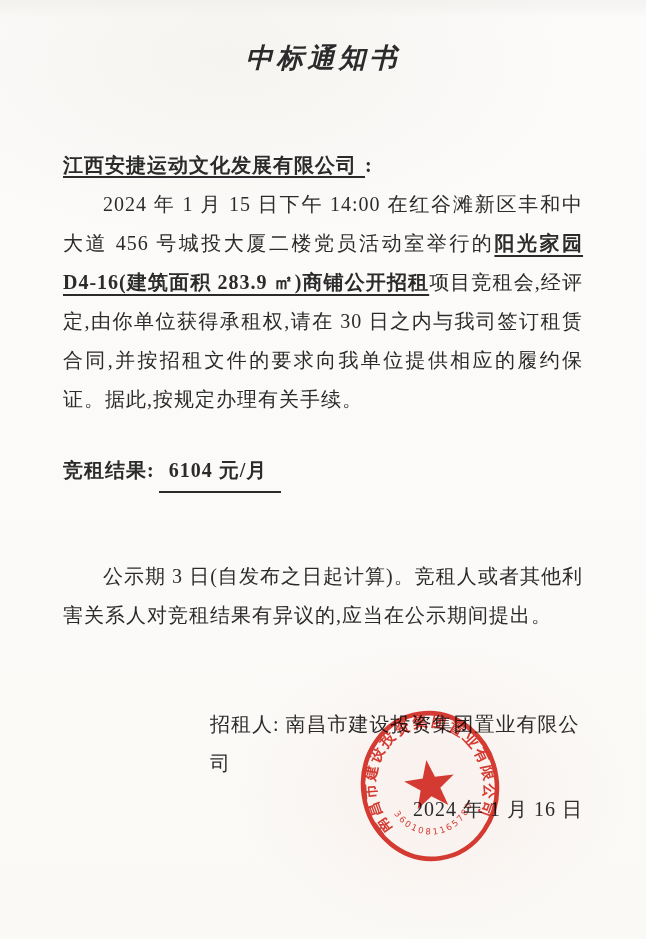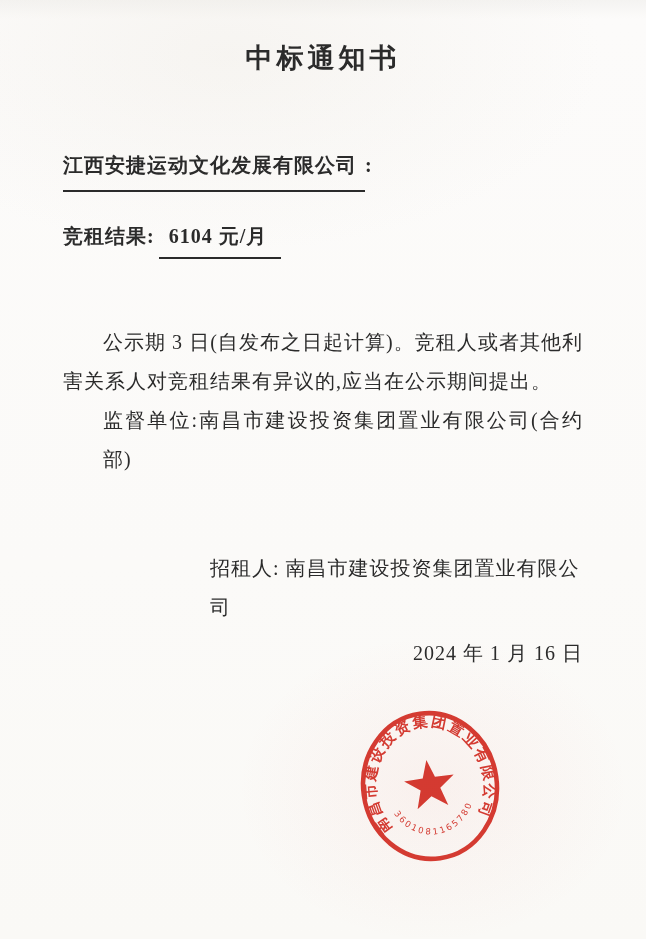--- a/index.html
+++ b/index.html
@@ -19,40 +19,41 @@
     padding: 38px 63px 0 63px;
   }
 
   .title {
     text-align: center;
     font-size: 27px;
     font-weight: bold;
     letter-spacing: 4px;
     line-height: 40px;
     margin: 0 0 68px 0;
+    font-style: italic;
   }
 
   .body-text {
     font-size: 20px;
     line-height: 39px;
     letter-spacing: 1px;
     text-align: justify;
     margin: 0;
   }
 
   .indent { text-indent: 2em; }
 
   .salutation {
     font-weight: bold;
     margin: 0 0 0 0;
   }
   .salutation .company {
     border-bottom: 2px solid #2b2b2b;
     padding-right: 8px;
-    padding-bottom: 14px;
+    padding-bottom: 0;
   }
 
   .hl {
     font-weight: bold;
     text-decoration: underline;
     text-decoration-thickness: 2px;
     text-underline-offset: 5px;
   }
 
   .result-line {
@@ -101,26 +102,26 @@
 </style>
 </head>
 <body>
 
 <div class="page">
 
   <h1 class="title">中标通知书</h1>
 
   <p class="body-text salutation"><span class="company">江西安捷运动文化发展有限公司</span><span>:</span></p>
 
+  <p class="body-text indent"><span>2024 年 1 月 15 日下午 14:00 在红谷滩新区丰和中大道 456 号城投大厦二楼党员活动室举行的</span><span class="hl">阳光家园 D4-16(建筑面积 283.9 ㎡)商铺公开招租</span><span>项目竞租会,经评定,由你单位获得承租权,请在 30 日之内与我司签订租赁合同,并按招租文件的要求向我单位提供相应的履约保证。据此,按规定办理有关手续。</span></p>
 
   <p class="body-text result-line"><span>竞租结果:</span><span class="result-value">6104 元/月</span></p>
 
   <p class="body-text indent notice-para">公示期 3 日(自发布之日起计算)。竞租人或者其他利害关系人对竞租结果有异议的,应当在公示期间提出。</p>
 
-  <p class="body-text sub-line">监督单位:南昌市建设投资集团置业有限公司(合约部)</p>
 
 
   <div class="signature-block">
     <p class="body-text signature-line"><span>招租人:</span> <span>南昌市建设投资集团置业有限公司</span></p>
     <p class="body-text date-line">2024 年 1 月 16 日</p>
   </div>
 
   <svg class="stamp" viewBox="0 0 146 158" xmlns="http://www.w3.org/2000/svg">
     <defs>
       <path id="sealTextArc" d="M 34.8 120.7 A 54 59 0 1 1 111.2 120.7" fill="none"></path>

